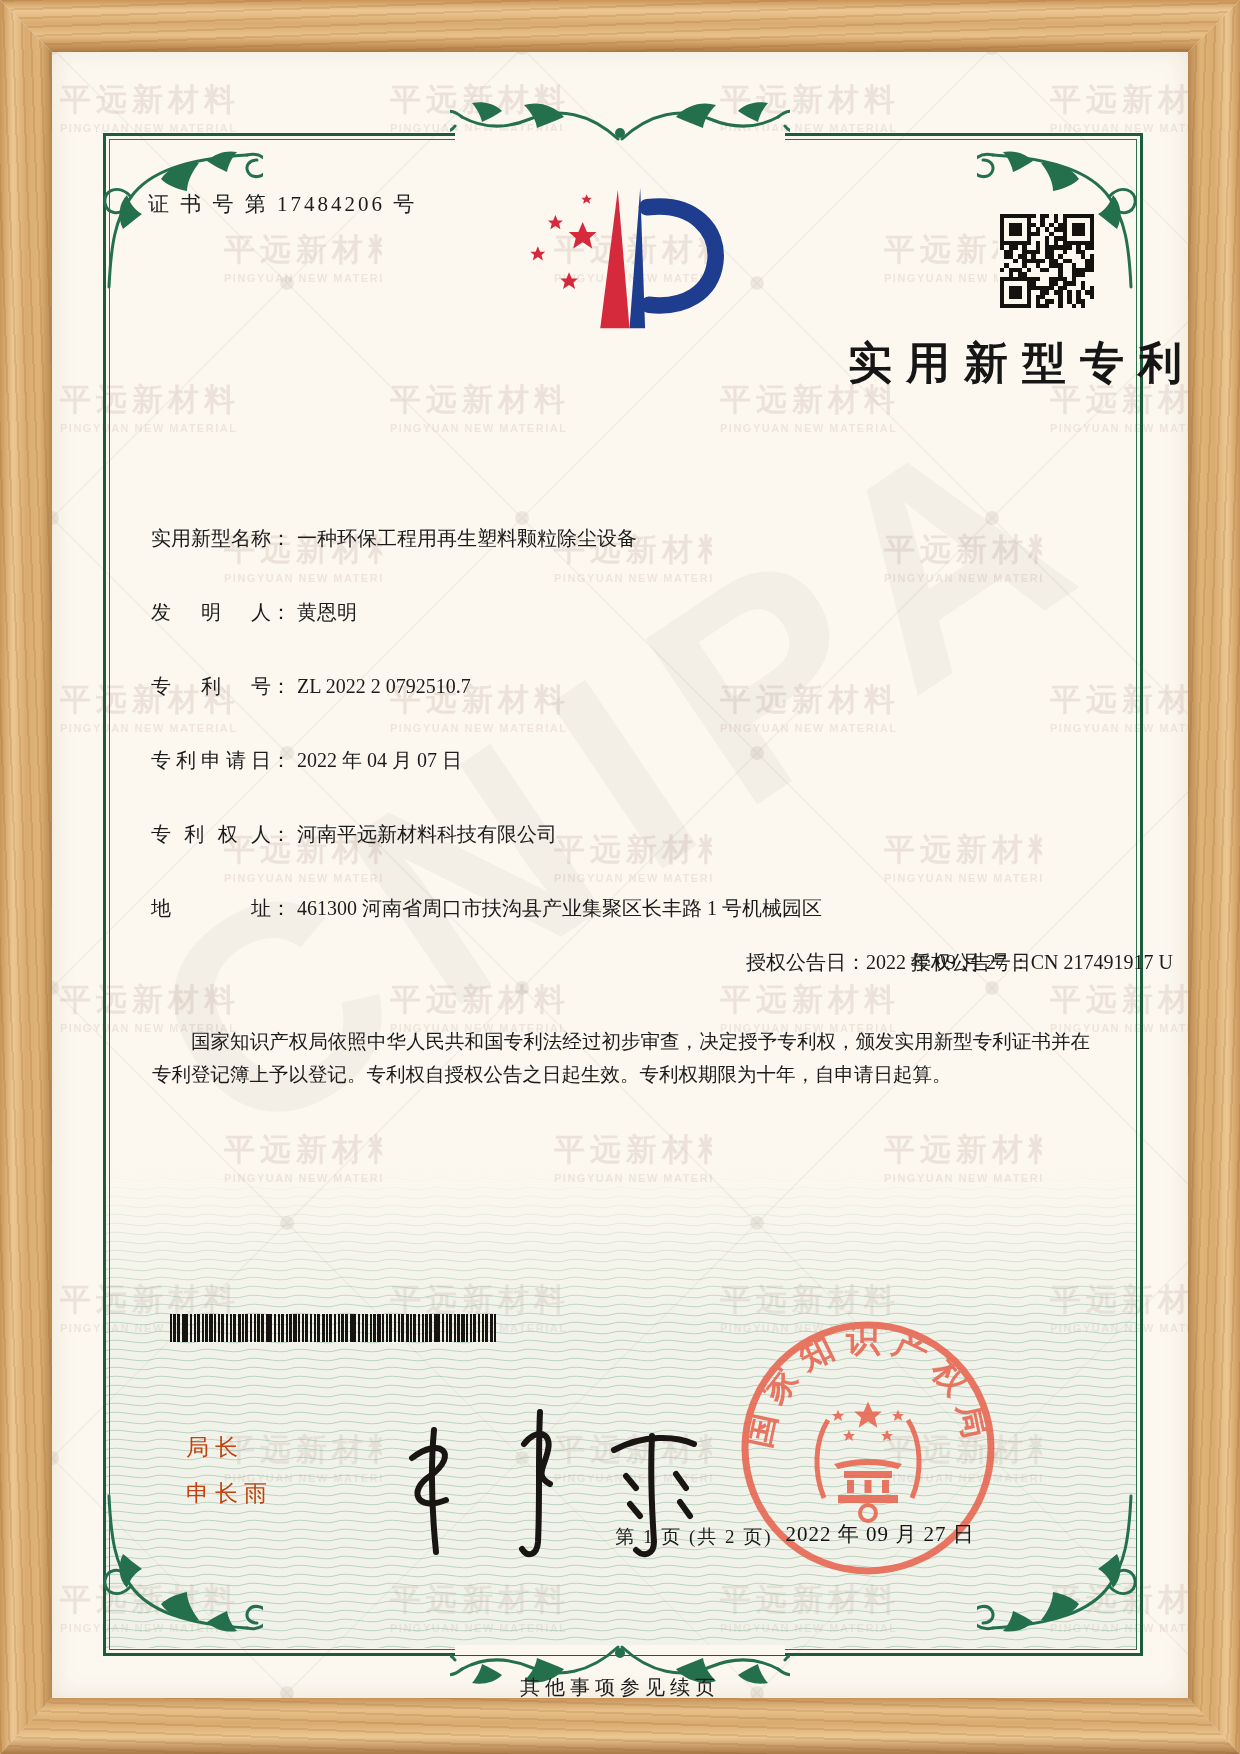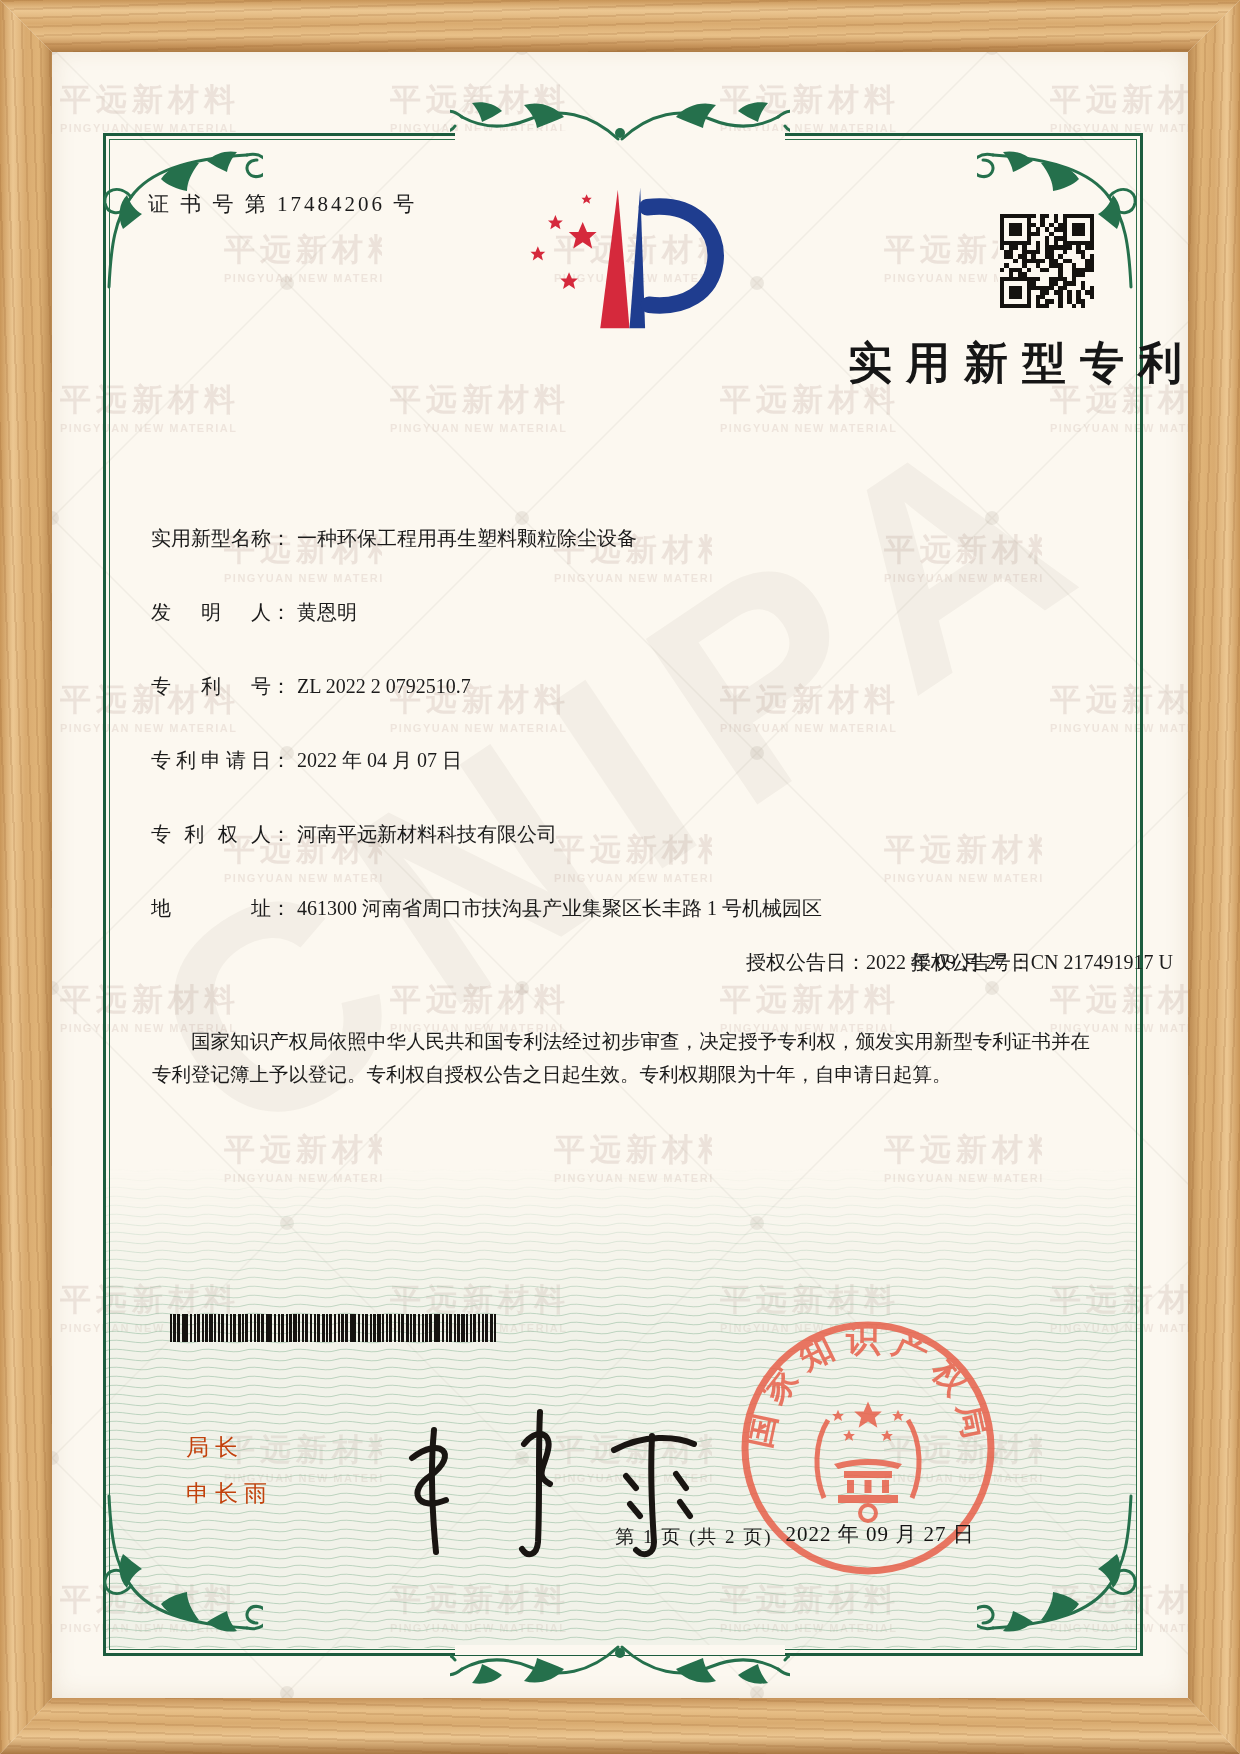--- a/index.html
+++ b/index.html
@@ -738,14 +738,15 @@
           <circle cx="0" cy="57" r="8" stroke="#e7604a" stroke-width="4" fill="none"></circle>
         </g>
       </g>
       <defs>
         <polygon id="stSeal" points="0,-10 2.94,-3.09 9.51,-3.09 4.76,1.18 6.47,8.09 0,3.82 -6.47,8.09 -4.76,1.18 -9.51,-3.09 -2.94,-3.09" fill="#e7604a"></polygon>
       </defs>
     </svg>
     <div class="seal-date">2022 年 09 月 27 日</div>
 
     <div class="page-footer">第 1 页 (共 2 页)</div>
+    <div class="cont-note">其他事项参见续页</div>
   </div>
 </div>
 
 </body></html>

